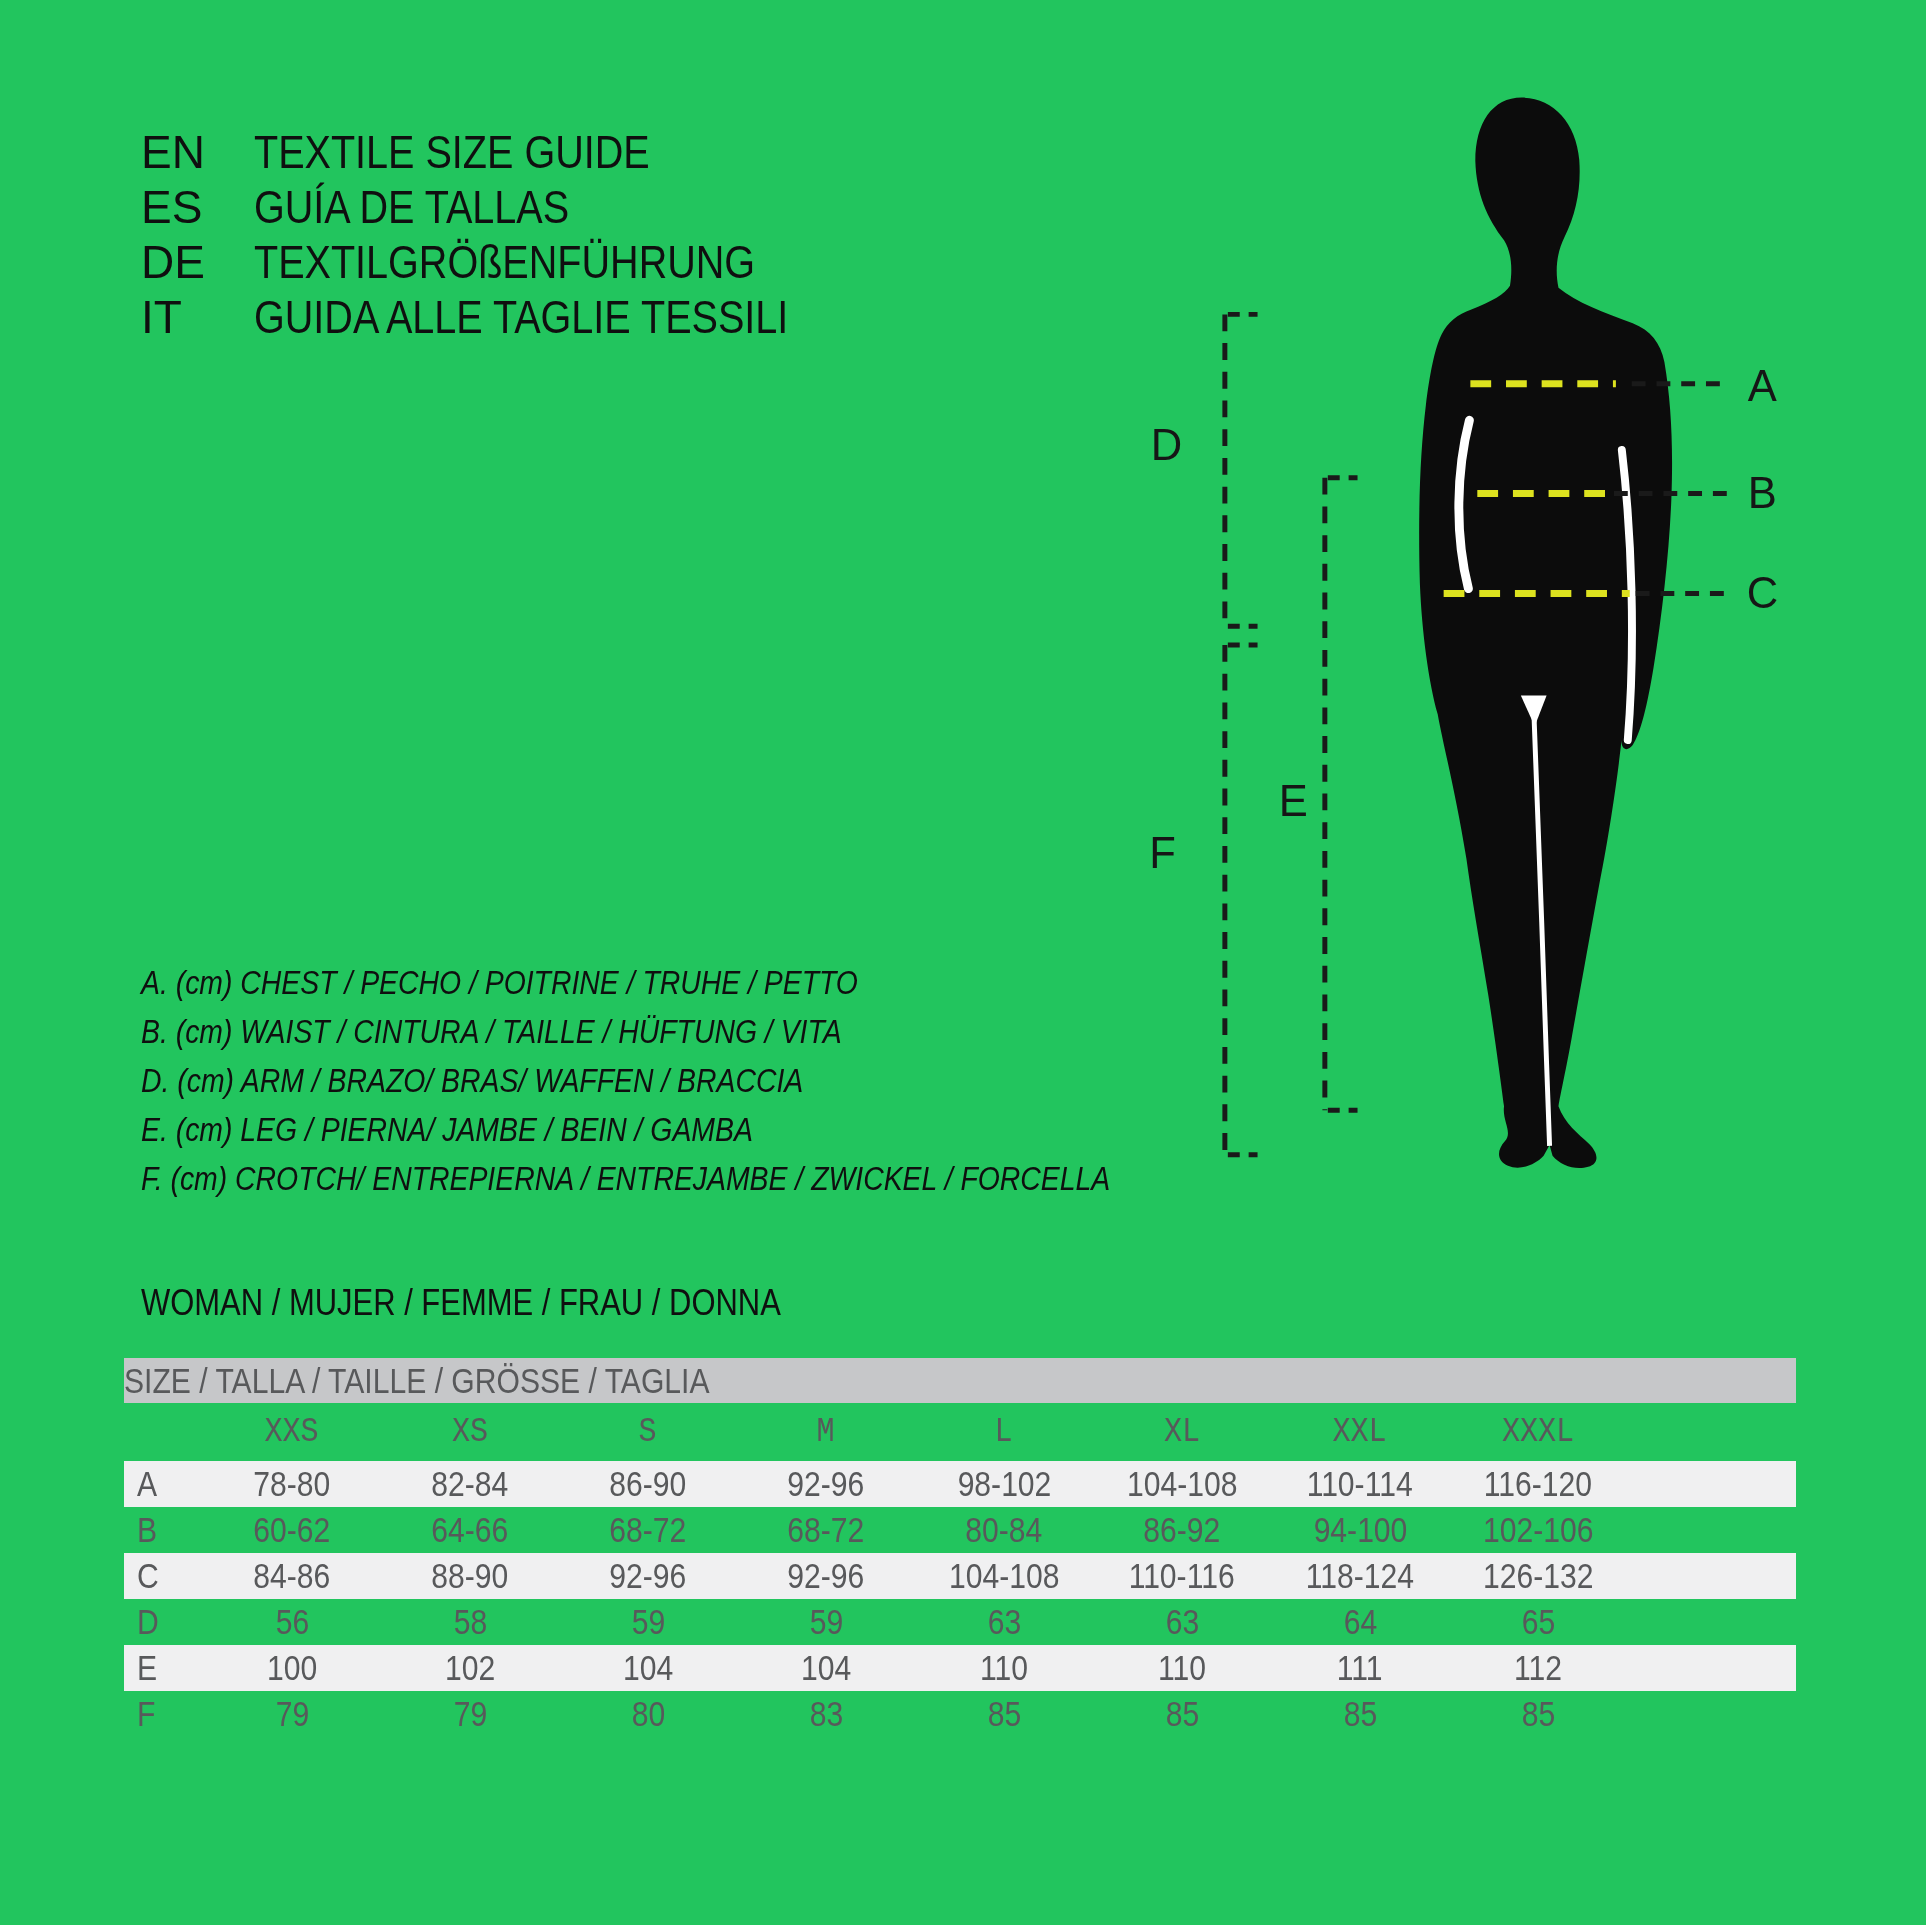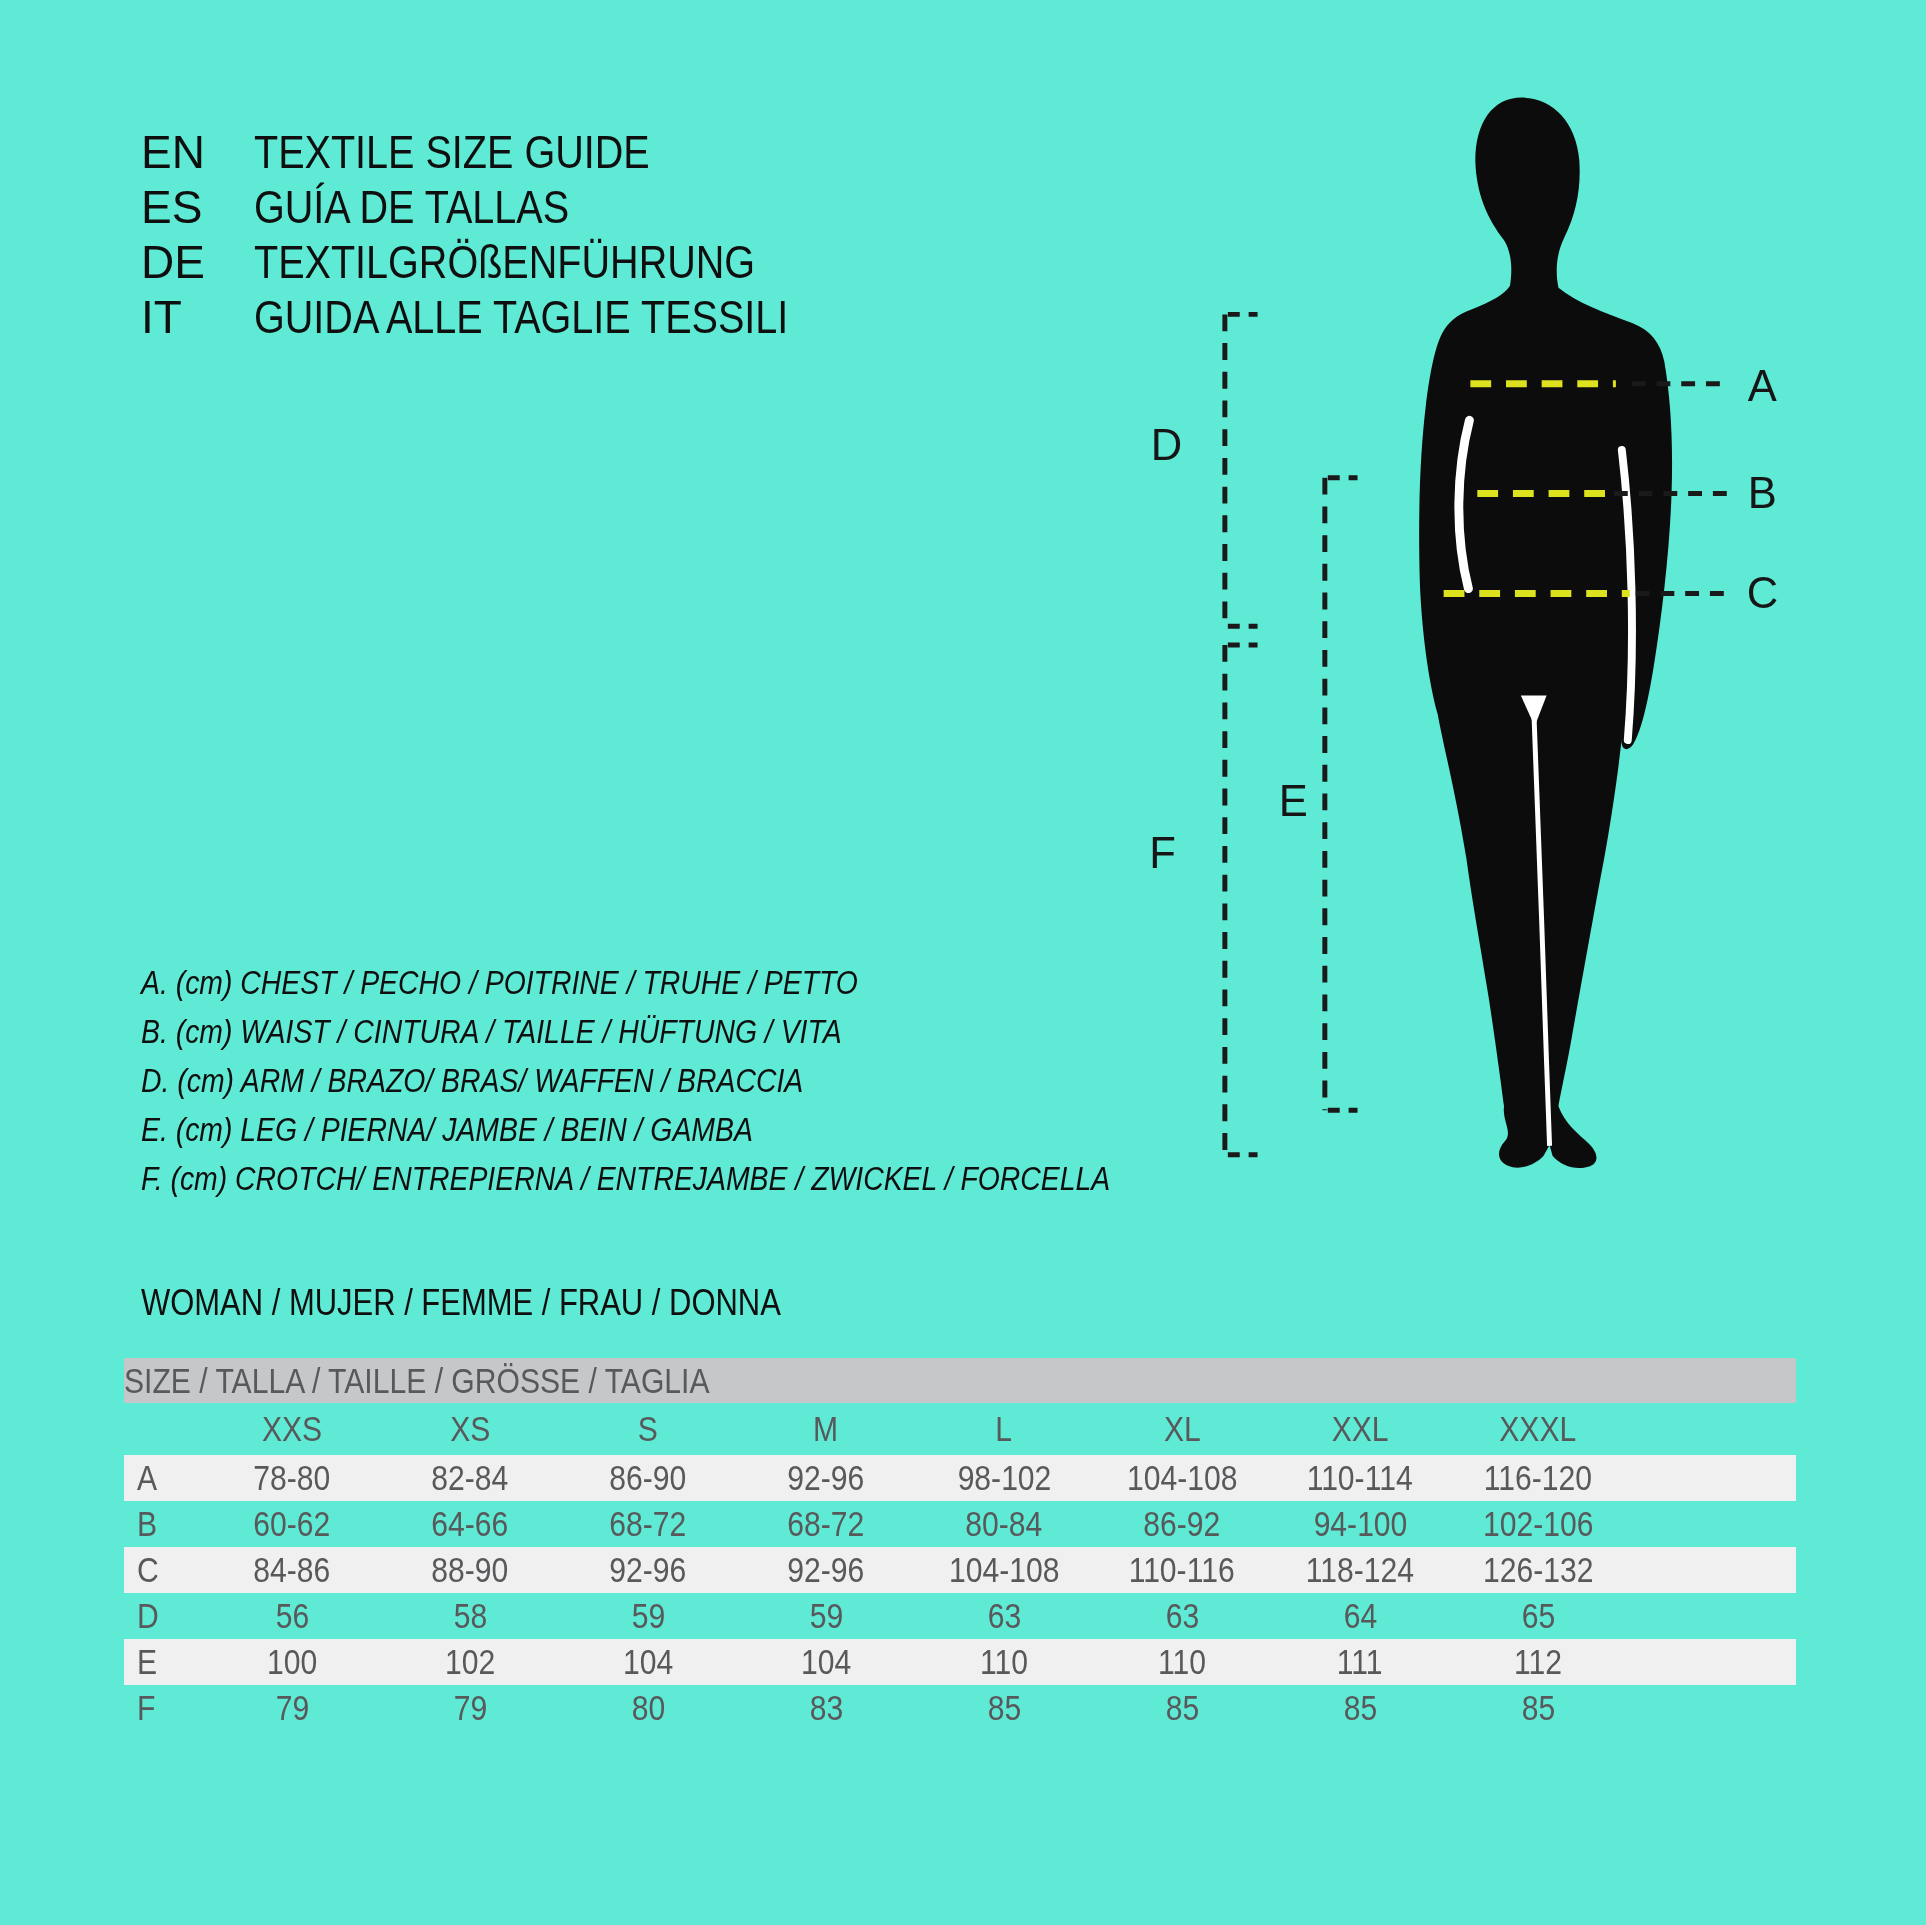--- a/index.html
+++ b/index.html
@@ -1,16 +1,16 @@
 <!DOCTYPE html>
 <html><head>
 <meta charset="utf-8">
 <style>
   html,body{margin:0;padding:0;background:#fff;}
-  .page{position:relative;width:1927px;height:1926px;background:#5eead4;overflow:hidden;
+  .page{position:relative;width:1927px;height:1926px;background:#22c55e;overflow:hidden;
         font-family:"Liberation Sans",sans-serif;color:#0f0f0f;}
   
   .cx{display:inline-block;transform:scaleX(0.86);transform-origin:0 50%;white-space:nowrap;}
   .cxc{display:inline-block;transform:scaleX(0.86);transform-origin:50% 50%;white-space:nowrap;}
 
   
   .hdr{position:absolute;left:141px;top:125px;font-size:46px;line-height:55px;letter-spacing:0;}
   .hdr .row{display:flex;}
   .hdr .code{width:113px;flex:0 0 113px;}
 
@@ -19,21 +19,21 @@
 
   
   .gender{position:absolute;left:141px;top:1283px;font-size:36px;line-height:40px;}
 
   
   .tablewrap{position:absolute;left:124px;top:1358px;width:1672px;}
   .band{height:45px;background:#c6c7c9;}
   .band span.inner{display:block;padding-left:0;line-height:45px;font-size:35px;color:#58595b;}
   table{border-collapse:collapse;table-layout:fixed;width:100%;color:#58595b;font-size:35px;}
   th,td{padding:0;font-weight:normal;text-align:center;vertical-align:middle;}
-  thead th{height:52px;}
+  thead th{height:58px;font-family:Liberation Mono, monospace;}
   tbody th,tbody td{height:46px;}
   tbody th{text-align:left;padding-left:13px;}
   tbody tr:nth-child(odd){background:#f0f0f1;}
 
   
   .figure{position:absolute;left:891px;top:59px;width:1036px;height:1178px;}
   .figure svg{display:block;width:100%;height:100%;}
   .figure text{font-family:"Liberation Sans",sans-serif;font-size:44px;fill:#161616;}
 </style>
 </head>

